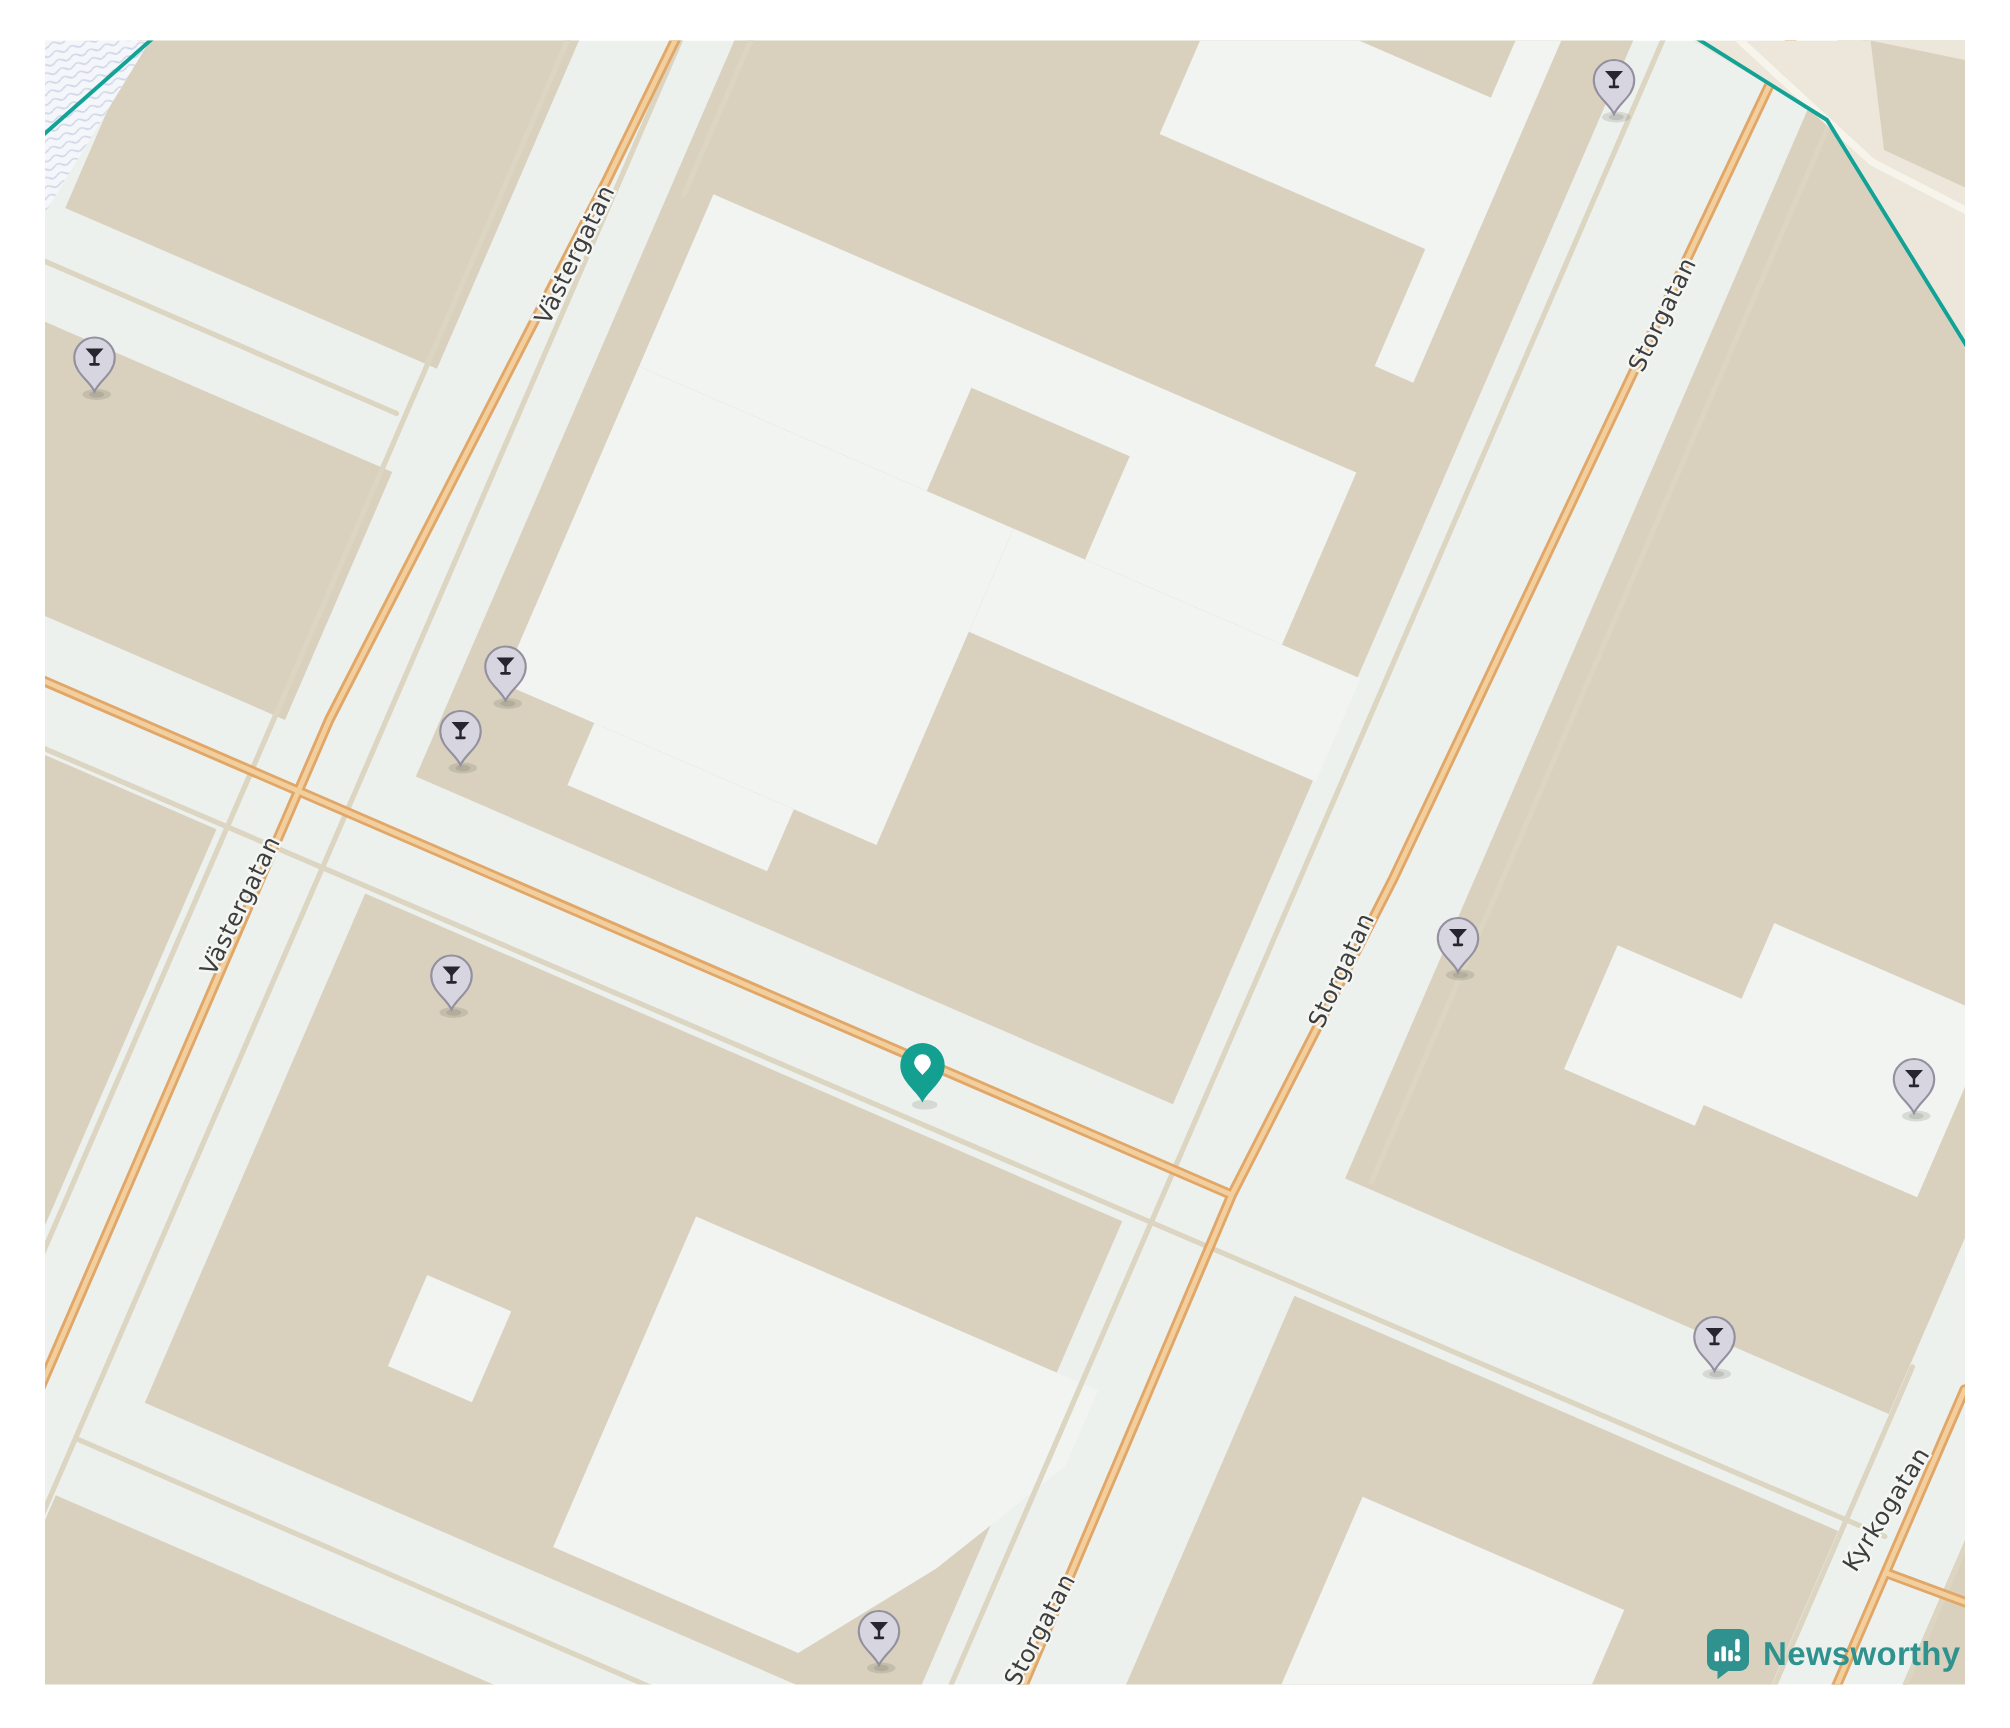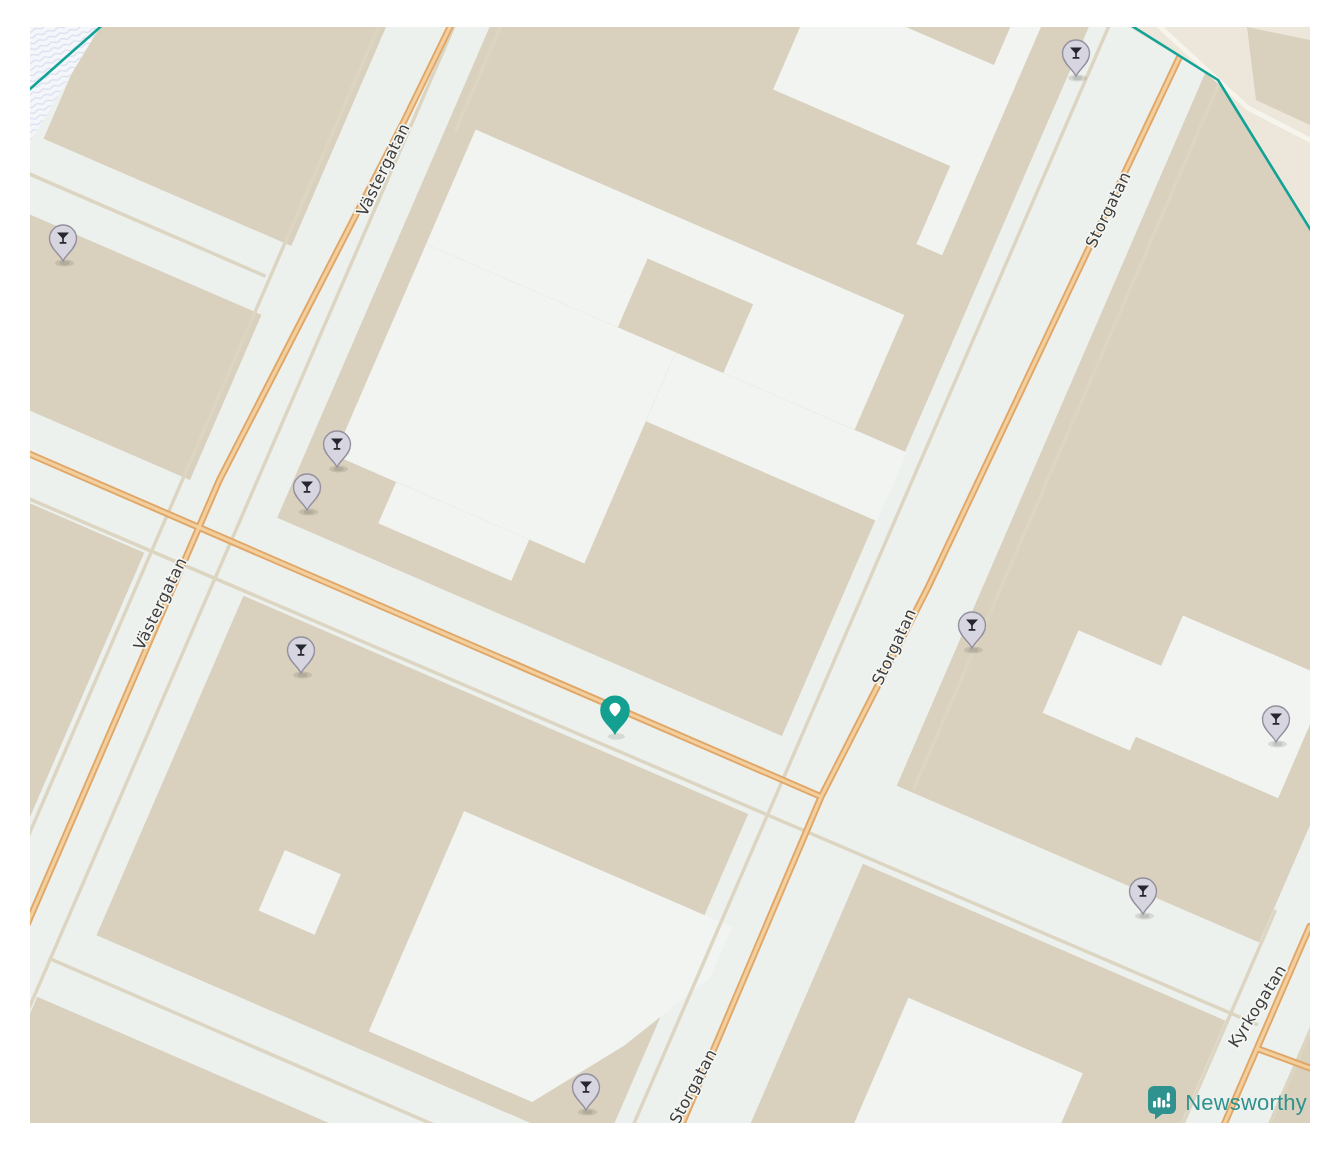--- a/index.html
+++ b/index.html
@@ -16,21 +16,21 @@
   .teal{stroke:var(--c-teal);stroke-width:2.6;fill:none;stroke-linejoin:round;}
   .ne{fill:var(--c-ne);}
   .water{fill:var(--c-water);}
   .slabel{font-family:"DejaVu Sans","Liberation Sans",sans-serif;font-size:16px;letter-spacing:.4px;
           fill:var(--c-label);stroke:var(--c-halo);stroke-width:3.2px;paint-order:stroke;
           text-anchor:middle;}
   .pinshadow{fill:#5a5648;opacity:.16;}
   .pinbody{fill:var(--c-pin);stroke:var(--c-pinstroke);stroke-width:1.4;}
   .pinglyph path,.pinglyph rect{fill:var(--c-glyph);}
   .logo{position:absolute;right:33px;bottom:32px;display:flex;align-items:center;gap:8px;
-        font-size:22px;font-weight:400;color:var(--c-logo);letter-spacing:.2px;}
+        font-size:22px;font-weight:700;color:var(--c-logo);letter-spacing:.2px;}
   .logo svg{flex:0 0 auto;}
 </style>
 </head>
 <body>
 
 <div class="stage">
 <svg width="1340" height="1152" viewBox="0 0 1340 1152">
   <defs>
     <pattern id="waves" patternUnits="userSpaceOnUse" width="11" height="6" patternTransform="rotate(-18)">
       <path d="M0,3 Q2.75,0.6 5.5,3 T11,3" fill="none" stroke="var(--c-waterline)" stroke-width="1"></path>

